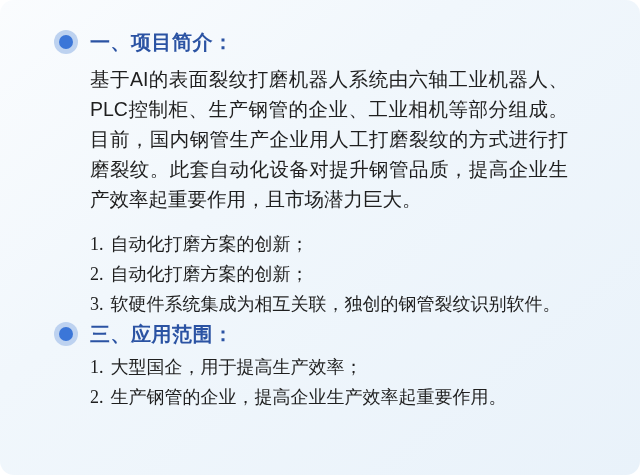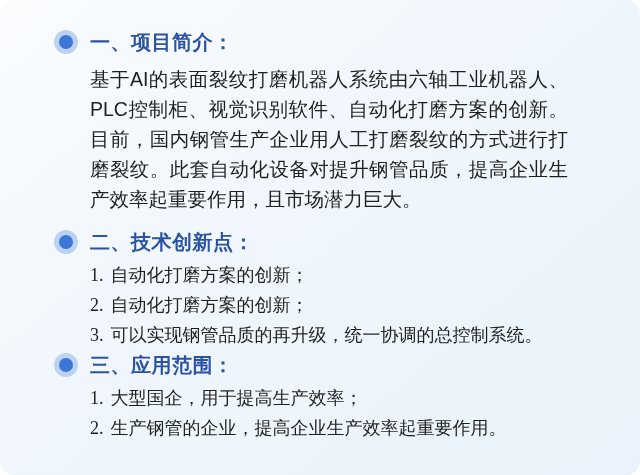--- a/index.html
+++ b/index.html
@@ -86,34 +86,28 @@
 <div class="card">
   <div class="content">
 
     <section class="section-1">
       <div class="sec-header">
         <span class="bullet">
             <span class="dot"></span>
           </span>
         <h2 class="heading">一、项目简介：</h2>
       </div>
-      <p class="para">基于AI的表面裂纹打磨机器人系统由六轴工业机器人、PLC控制柜、视觉识别软件、自动化打磨方案的创新。目前，国内钢管生产企业用人工打磨裂纹的方式进行打磨裂纹。此套自动化设备对提升钢管品质，提高企业生产效率起重要作用，且市场潜力巨大。</p>
+      <p class="para">基于AI的表面裂纹打磨机器人系统由六轴工业机器人、PLC控制柜、生产钢管的企业、工业相机等部分组成。目前，国内钢管生产企业用人工打磨裂纹的方式进行打磨裂纹。此套自动化设备对提升钢管品质，提高企业生产效率起重要作用，且市场潜力巨大。</p>
     </section>
 
     <section class="section-2">
-      <div class="sec-header">
-        <span class="bullet">
-            <span class="dot"></span>
-          </span>
-        <h2 class="heading">二、技术创新点：</h2>
-      </div>
       <ol class="items">
         <li class="item"><span class="num">1.</span><span>自动化打磨方案的创新；</span></li>
         <li class="item"><span class="num">2.</span><span>自动化打磨方案的创新；</span></li>
-        <li class="item"><span class="num">3.</span><span>可以实现钢管品质的再升级，统一协调的总控制系统。</span></li>
+        <li class="item"><span class="num">3.</span><span>软硬件系统集成为相互关联，独创的钢管裂纹识别软件。</span></li>
       </ol>
     </section>
 
     <section class="section-3">
       <div class="sec-header">
         <span class="bullet">
             <span class="dot"></span>
           </span>
         <h2 class="heading">三、应用范围：</h2>
       </div>

